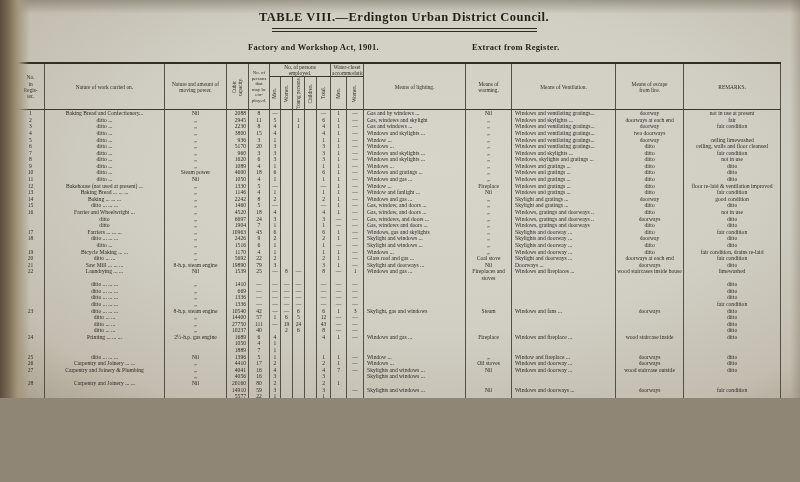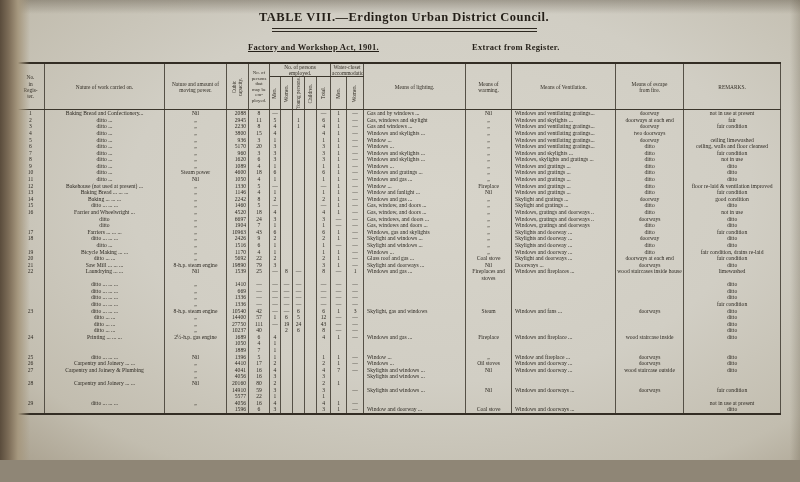--- a/index.html
+++ b/index.html
@@ -1,30 +1,30 @@
 <!DOCTYPE html>
 <html><head>
 <meta charset="utf-8">
 <style>
   html,body{margin:0;padding:0;background:#8f8676;}
-  .photo{position:relative;width:800px;height:460px;overflow:hidden;
+  .photo{position:relative;width:800px;height:398px;overflow:hidden;
     background:radial-gradient(ellipse at 55% 42%, #d7d4ca 0%, #d1cec4 50%, #c2bdaf 82%, #a89f8d 100%);
     font-family:"Liberation Serif","DejaVu Serif",serif;color:#2e2a23;}
   .binding{position:absolute;left:0;top:0;bottom:0;width:30px;
     background:linear-gradient(90deg,#5a4c3c 0%,#7e6e59 30%,#a6987f 60%,rgba(190,183,167,0) 100%);}
   .topshade{position:absolute;left:0;top:0;right:0;height:14px;
     background:linear-gradient(180deg,rgba(70,60,45,.35),rgba(70,60,45,0));}
   .rightshade{position:absolute;right:0;top:0;bottom:0;width:10px;
     background:linear-gradient(270deg,rgba(90,80,60,.25),rgba(90,80,60,0));}
 
   .titleblock{position:absolute;left:0;top:10px;width:808px;text-align:center;}
   .maintitle{font-size:12.5px;font-weight:bold;letter-spacing:.5px;color:#241f18;}
   .title-rule{width:265px;margin:3px auto 0 auto;border-top:1.5px solid #2c271f;border-bottom:1px solid #2c271f;height:2px;}
   .subtitle{position:absolute;top:42px;font-size:8.5px;font-weight:bold;color:#241f18;letter-spacing:.3px;}
-  .sub-left{left:248px;text-decoration:underline;}
+  .sub-left{left:248px;}
   .sub-right{left:472px;text-align:center;}
 
   table.reg{position:absolute;left:16px;top:62px;width:762px;border-collapse:collapse;table-layout:fixed;
     font-size:5.6px;line-height:1.14;color:#2e2a23;}
   table.reg{border-top:2px solid #332d24;border-bottom:2px solid #332d24;border-left:1px solid #4a443a;border-right:1px solid #4a443a;}
   th,td{border-left:1px solid #555046;border-right:1px solid #555046;padding:0 1px;overflow:hidden;}
   thead th{border-bottom:1px solid #3b362c;font-weight:normal;font-size:5.4px;white-space:pre-line;vertical-align:middle;color:#332e26;}
   thead tr.grp th{border-bottom:1px solid #3b362c;}
   .vert{writing-mode:vertical-rl;transform:rotate(180deg);white-space:nowrap;margin:0 auto;font-size:5.2px;display:block;}
   tbody td{vertical-align:top;text-align:center;}

